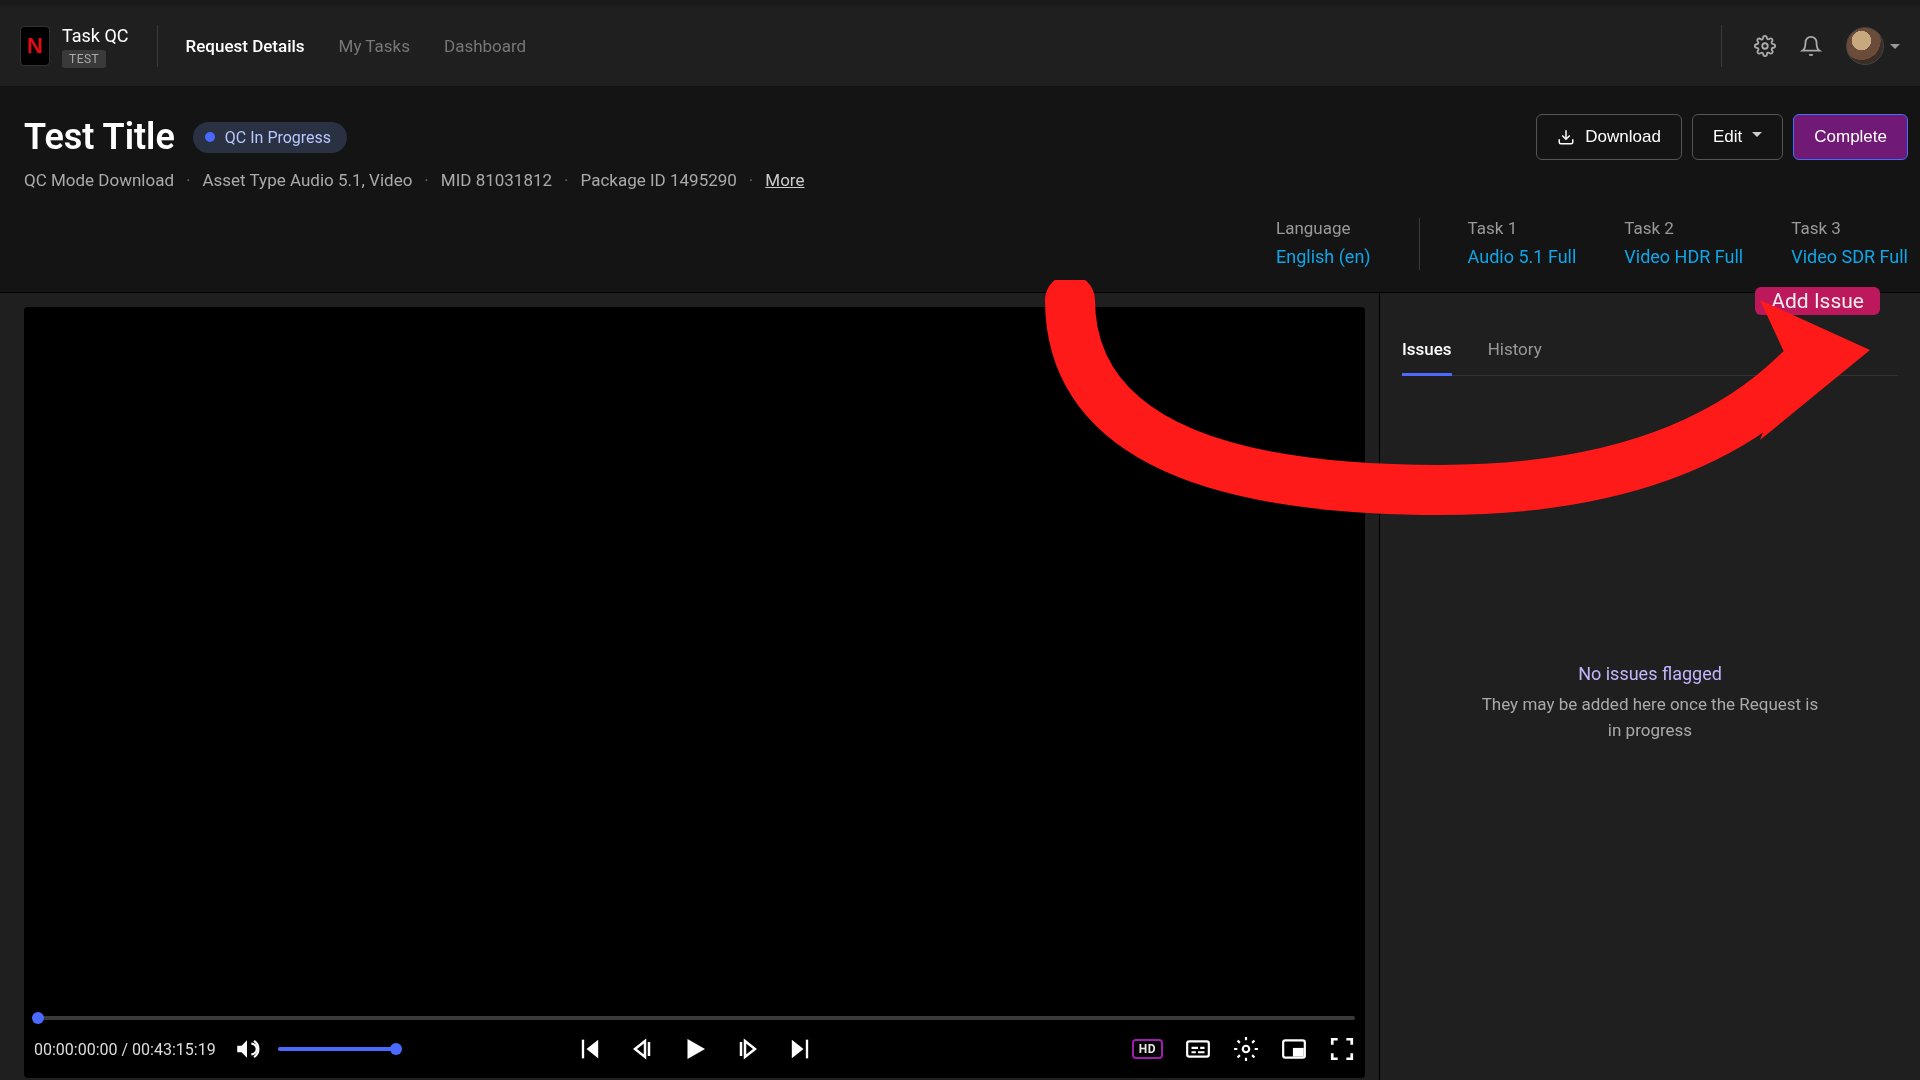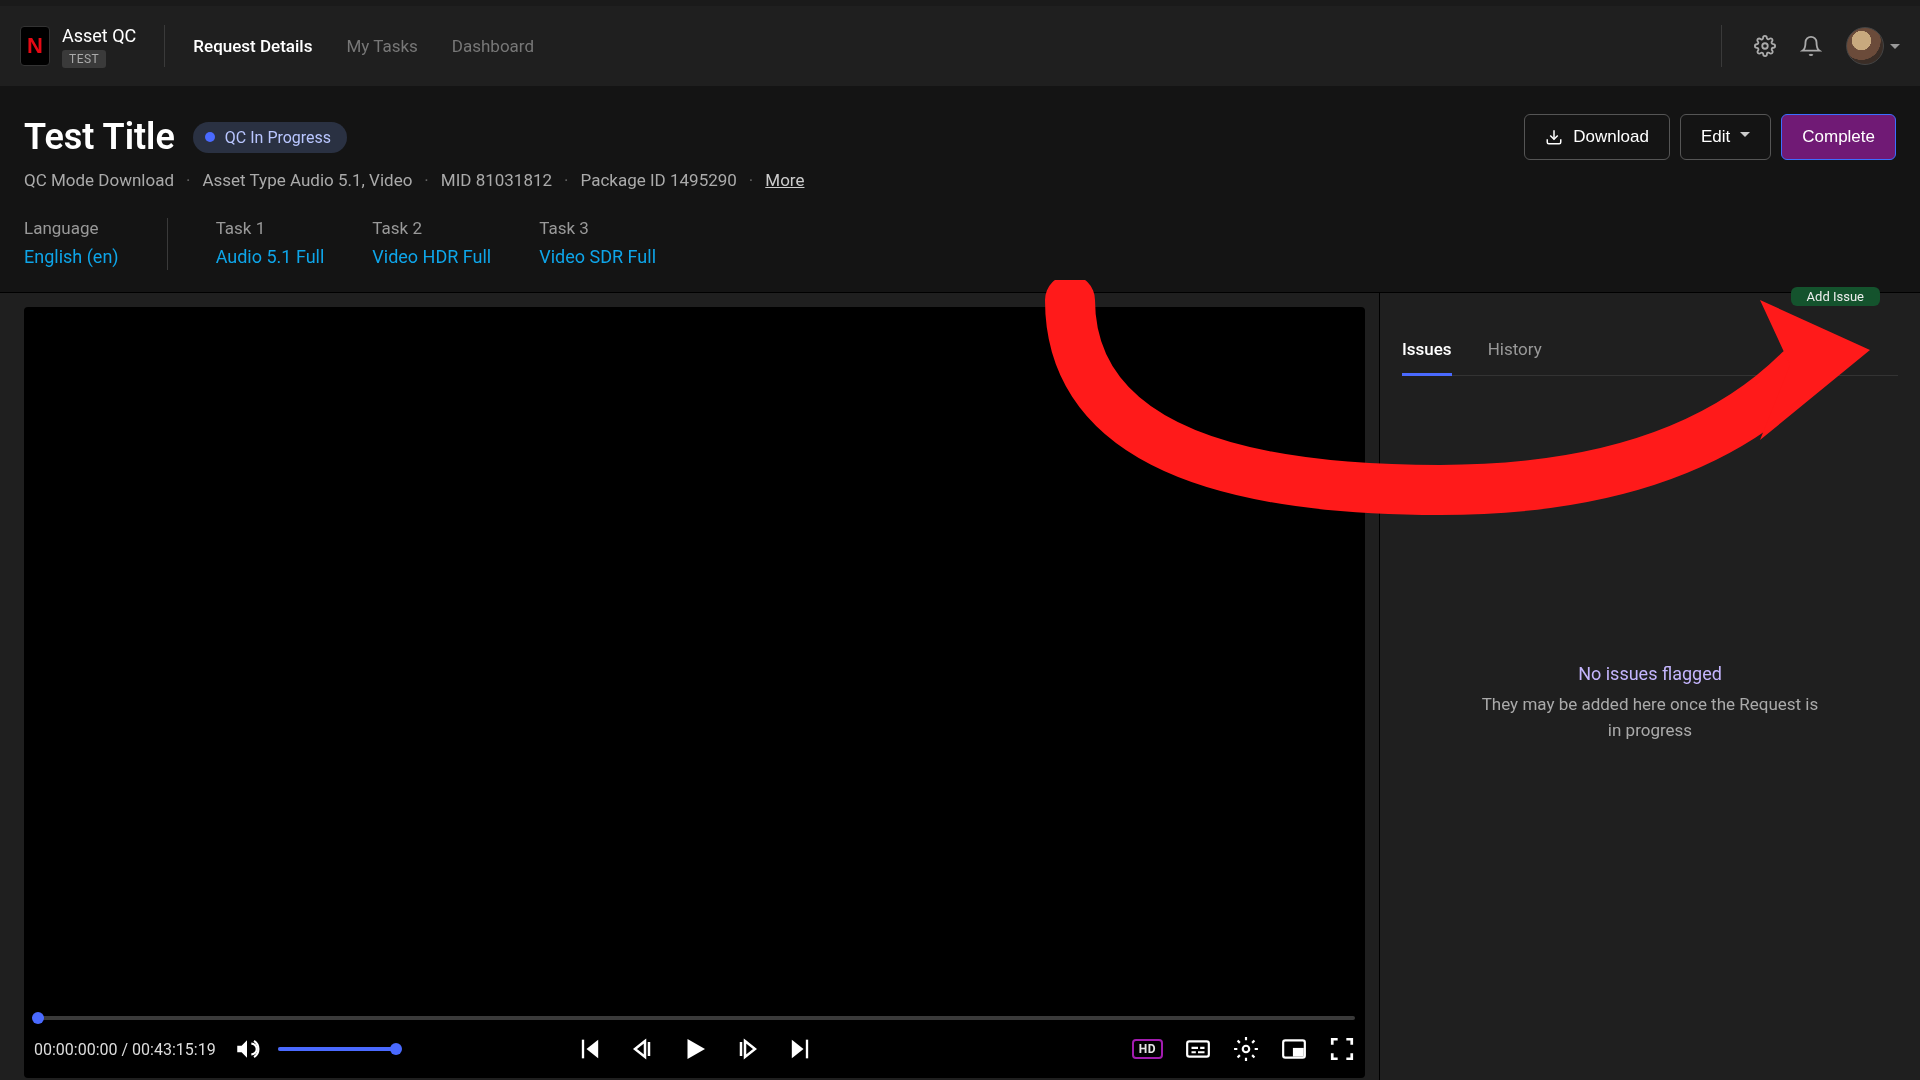--- a/index.html
+++ b/index.html
@@ -60,21 +60,21 @@
   .topbar-icon { color: #aaa; cursor: pointer; display:flex; }
   .avatar-group { display:flex; align-items:center; gap:6px; cursor:pointer; }
   .avatar {
     width: 38px; height: 38px; border-radius: 50%;
     background: radial-gradient(circle at 40% 35%, #c8a97e 0 30%, #6b4b3a 31% 60%, #3a2d26 61% 100%);
     border: 1px solid #444;
   }
 
   
   .header {
-    padding: 28px 24px 0 24px;
+    padding: 28px 12px 0 24px;
   }
   .title-row { display: flex; align-items: center; gap: 18px; }
   .page-title { font-size: 36px; font-weight: 650; color: #fff; }
   .status-pill {
     background: #2a3142;
     color: #b9c6ff;
     border-radius: 999px;
     padding: 6px 16px 6px 12px;
     font-size: 16px;
     display: inline-flex;
@@ -109,20 +109,21 @@
   }
   .meta-dot { color: #666; }
   .meta-more { color: #ccc; text-decoration: underline; cursor: pointer; }
 
   .info-row {
     margin-top: 28px;
     display: flex;
     gap: 48px;
     align-items: flex-start;
     padding-bottom: 22px;
+    justify-content: flex-end;
   }
   .info-block { display: flex; flex-direction: column; gap: 8px; }
   .info-label { color: #999; font-size: 17px; }
   .info-value { color: #0ea5e9; font-size: 18px; }
   .info-divider { width:1px; height: 52px; background: #3a3a3a; }
 
   
   .content {
     display: flex;
     height: calc(1080px - 86px - 194px);
@@ -215,25 +216,25 @@
     color: #ccc;
     cursor:pointer;
     display:flex;
     padding: 4px;
   }
 
   .tooltip {
     position: absolute;
     top: -6px;
     right: 40px;
-    background: #14532d;
+    background: #be185d;
     color: #eee;
     padding: 2px 16px;
     border-radius: 6px;
-    font-size: 13px;
+    font-size: 21px;
   }
 
   .tabs { margin-top: 24px; display: flex; gap: 36px; border-bottom: 1px solid #333; }
   .tab {
     padding-bottom: 14px;
     color: #999;
     cursor: pointer;
     font-size: 17px;
   }
   .tab.active { color: #fff; border-bottom: 3px solid #4a6aff; margin-bottom:-1px; font-weight:500; }
@@ -264,21 +265,21 @@
 
   svg { display:block; }
 </style>
 </head>
 <body>
 
 <div class="topbar">
   <div class="brand">
     <div class="brand-logo">N</div>
     <div class="brand-text">
-      <div class="brand-title">Asset QC</div>
+      <div class="brand-title">Task QC</div>
       <div class="brand-badge">TEST</div>
     </div>
   </div>
   <div class="nav-divider"></div>
   <div class="nav-items">
     <div class="nav-item active">Request Details</div>
     <div class="nav-item">My Tasks</div>
     <div class="nav-item">Dashboard</div>
   </div>
   <div class="topbar-right">

